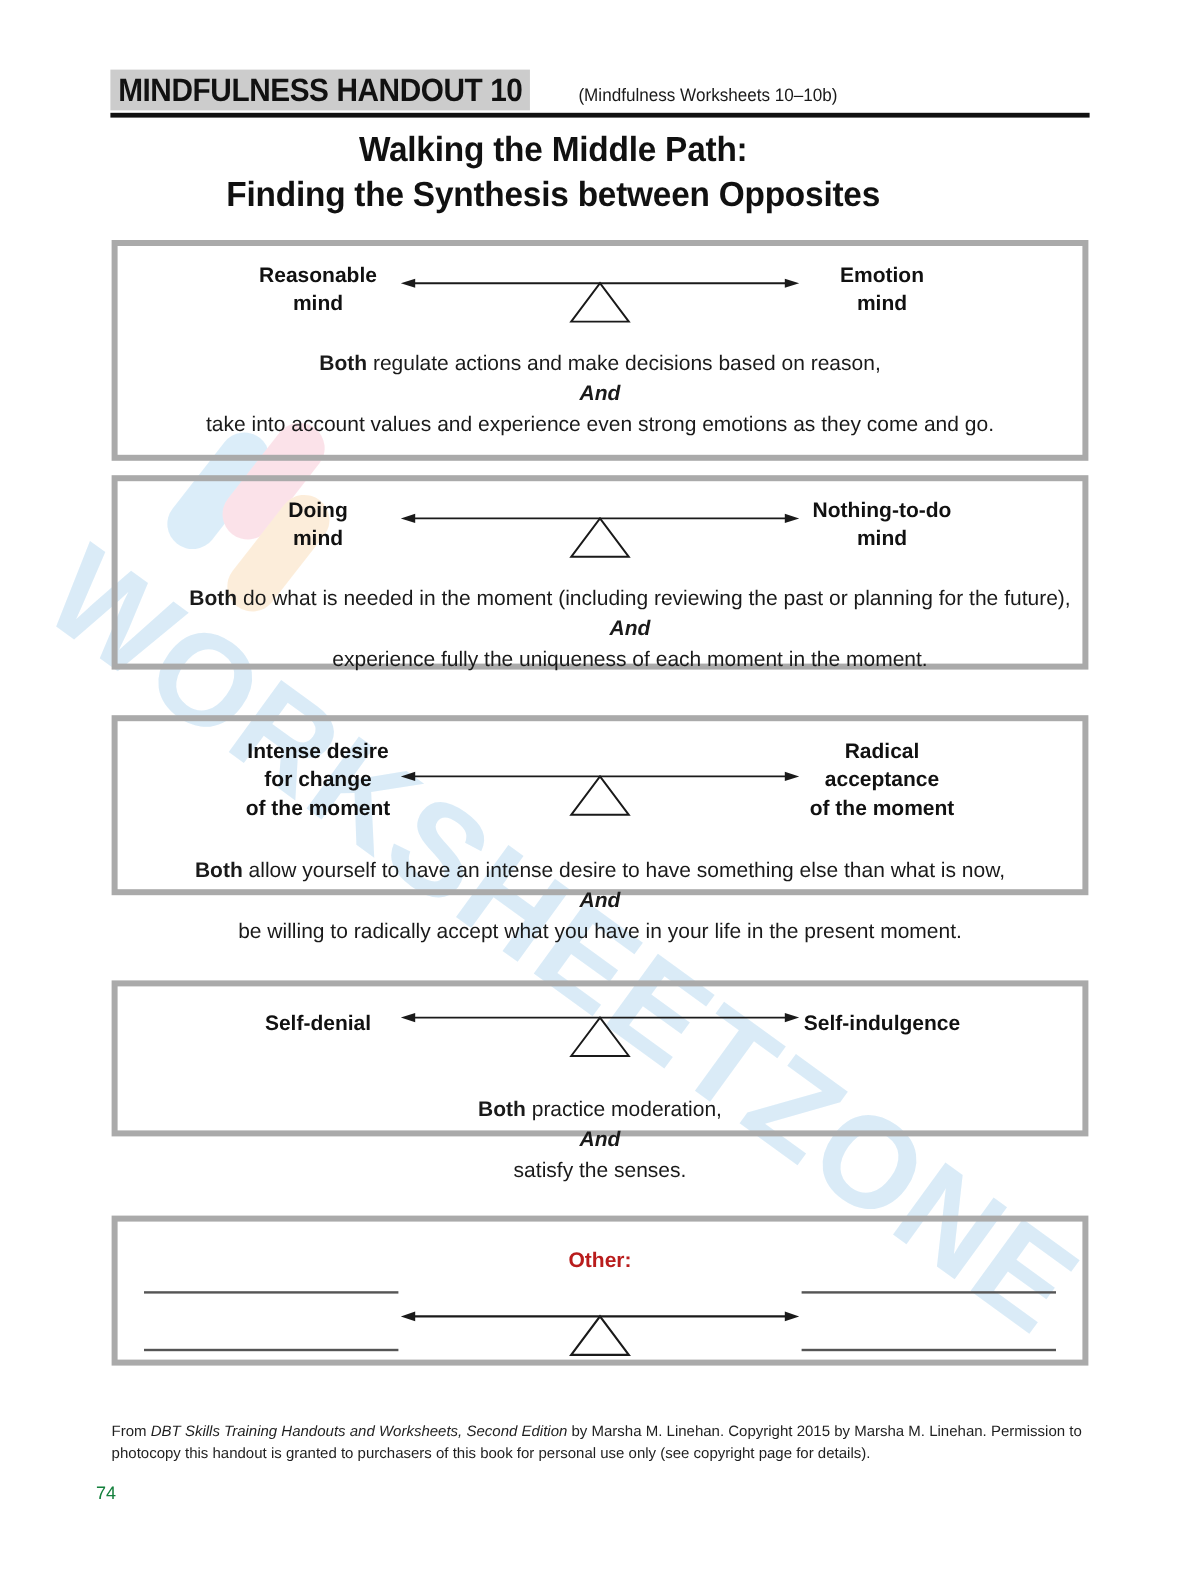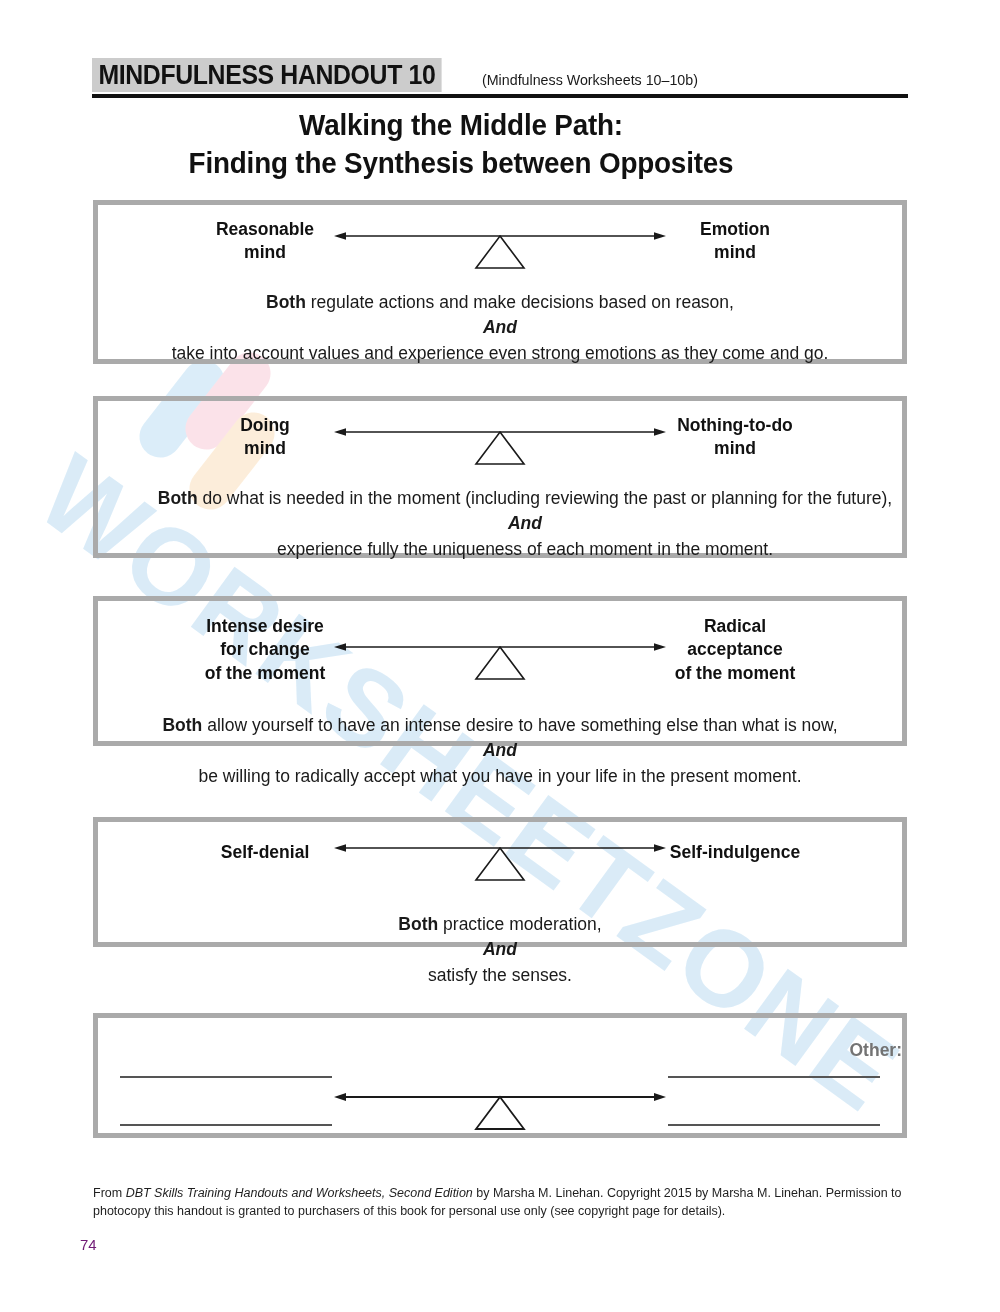--- a/index.html
+++ b/index.html
@@ -176,24 +176,24 @@
     font-weight: bold;
     font-style: italic;
   }
 
   
   .other-title {
     position: absolute;
     left: 0;
     top: 22px;
     width: 100%;
-    text-align: right;
+    text-align: center;
     font-size: 17.5px;
     font-weight: bold;
-    color: #737373;
+    color: #b91c1c;
   }
   .wline {
     position: absolute;
     height: 0;
     border-top: 2px solid #555555;
     width: 212px;
   }
 
   
   .credit {
@@ -204,21 +204,21 @@
     font-size: 12.5px;
     line-height: 1.42;
     color: #1f1f1f;
   }
   .credit i { font-style: italic; }
   .pagenum {
     position: absolute;
     left: 80px;
     top: 1236px;
     font-size: 15px;
-    color: #701a75;
+    color: #15803d;
   }
 </style>
 </head>
 <body>
 
 <div class="watermark">
   <div class="wm-logo">
     <div class="wm-bar b1"></div>
     <div class="wm-bar b2"></div>
     <div class="wm-bar b3"></div>
@@ -234,21 +234,21 @@
       <span class="handout-sub">(Mindfulness Worksheets 10–10b)</span>
     </div>
     <div class="header-rule"></div>
   </div>
 
   <div class="title">
     <span class="l">Walking the Middle Path:</span>
     <span class="l">Finding the Synthesis between Opposites</span>
   </div>
 
-  <div class="box" style="top:200px; height:164px;">
+  <div class="box" style="top:200px; height:184px;">
     <div class="pair">
       <div class="side left" style="top:13px;">
         <span>Reasonable</span><br>
         <span>mind</span>
       </div>
       <div class="side right" style="top:13px;">
         <span>Emotion</span><br>
         <span>mind</span>
       </div>
       <div class="seesaw" style="top:22px;">

